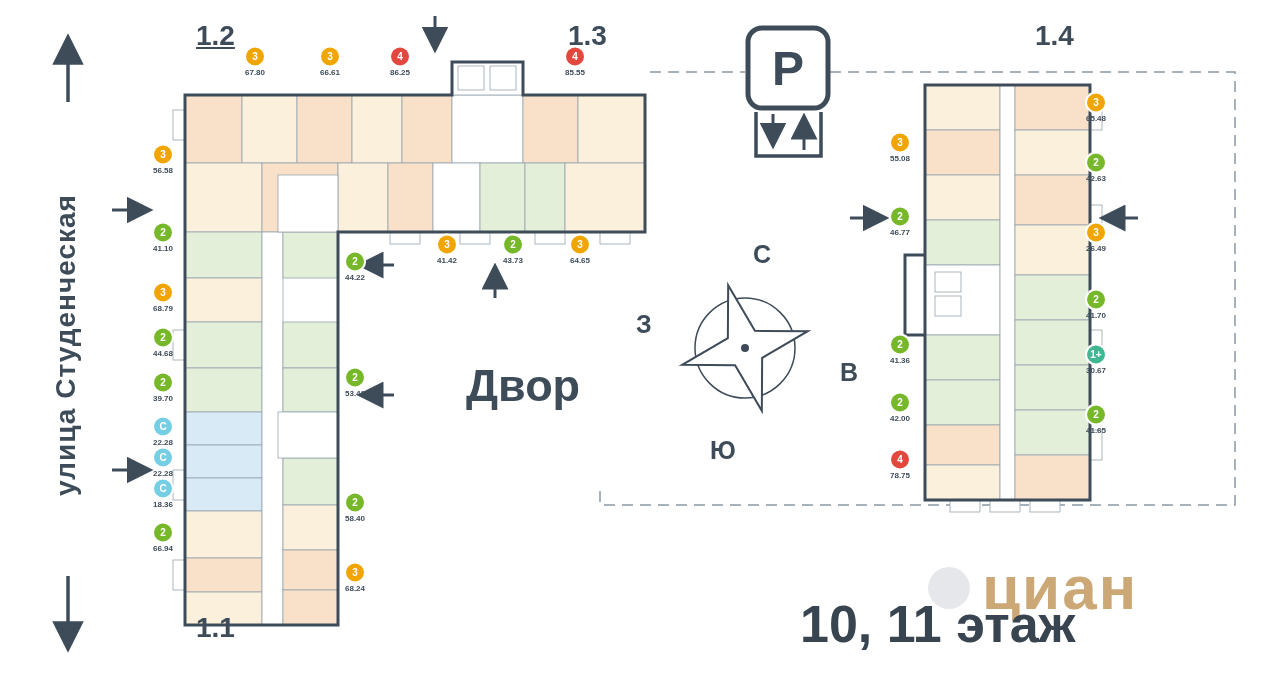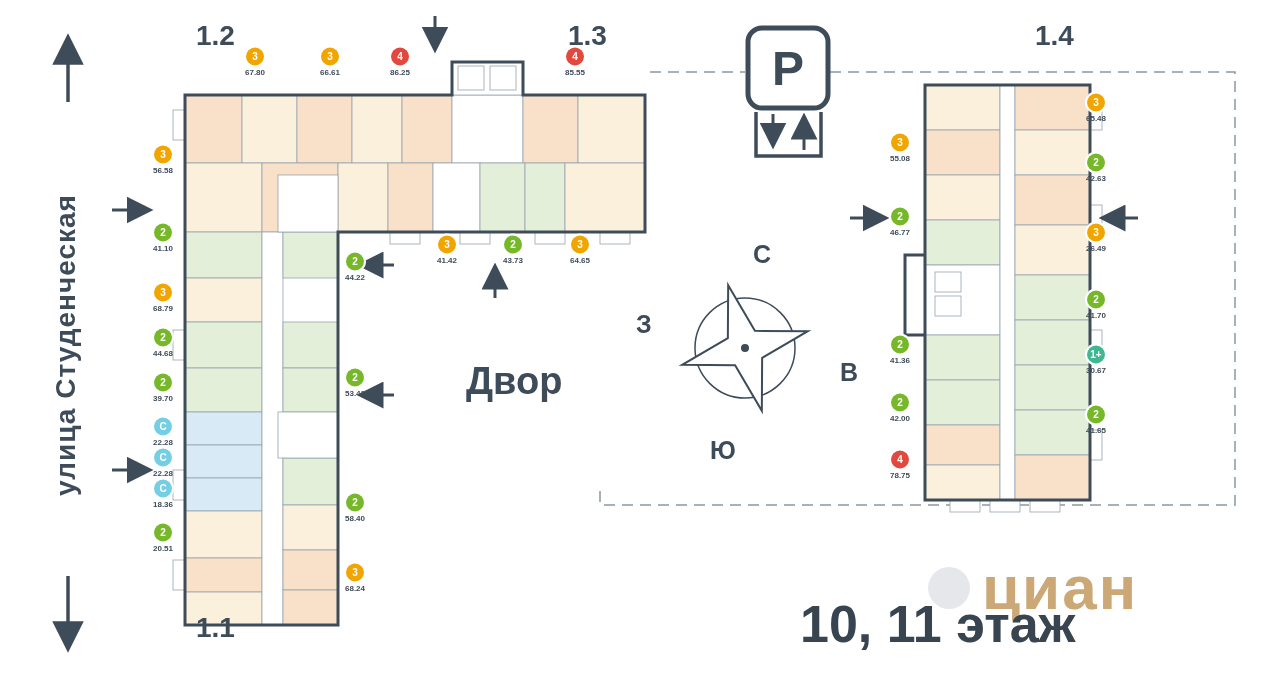--- a/index.html
+++ b/index.html
@@ -7,21 +7,21 @@
     position:relative;width:1280px;height:682px;background:#ffffff;
     font-family:"Liberation Sans",sans-serif;overflow:hidden;color:#3e4c5a;
   }
   .plan-svg{position:absolute;left:0;top:0;z-index:1;}
   .lbl{position:absolute;color:#3e4c5a;white-space:nowrap;}
   .section-label{font-size:28px;font-weight:700;z-index:4;}
   .street-label{
     left:66px;top:345px;transform:translate(-50%,-50%) rotate(-90deg);
     font-size:28px;font-weight:700;z-index:4;letter-spacing:1px;
   }
-  .courtyard-label{left:466px;top:360px;font-size:38px;font-weight:700;z-index:4;}
+  .courtyard-label{left:466px;top:360px;font-size:45px;font-weight:700;z-index:4;}
   .floor-label{left:800px;top:594px;font-size:52px;font-weight:800;z-index:4;color:#38444f;}
   .compass-letter{font-size:25px;font-weight:700;z-index:4;}
   .parking-letter{left:788px;top:68px;transform:translate(-50%,-50%);
     font-size:48px;font-weight:800;z-index:4;}
   .watermark{position:absolute;left:928px;top:552px;display:flex;align-items:center;gap:12px;
     opacity:.55;z-index:2;}
   .wm-dot{width:42px;height:42px;border-radius:50%;background:#d0d5da;display:inline-block;}
   .wm-text{font-size:62px;font-weight:600;color:#a16207;letter-spacing:2px;}
   .badges-layer{position:absolute;left:0;top:0;width:100%;height:100%;z-index:3;pointer-events:none;}
   .badge{position:absolute;transform:translate(-50%,-50%);text-align:center;width:44px;}
@@ -219,21 +219,21 @@
       <div class="badge" style="left: 163px; top: 463px;">
         <div class="badge-circle" style="background: rgb(116, 206, 228);">С</div>
         <div class="badge-area">22.28</div>
       </div>
       <div class="badge" style="left: 163px; top: 494px;">
         <div class="badge-circle" style="background: rgb(116, 206, 228);">С</div>
         <div class="badge-area">18.36</div>
       </div>
       <div class="badge" style="left: 163px; top: 538px;">
         <div class="badge-circle" style="background: rgb(118, 184, 42);">2</div>
-        <div class="badge-area">20.51</div>
+        <div class="badge-area">66.94</div>
       </div>
       <div class="badge" style="left: 355px; top: 267px;">
         <div class="badge-circle" style="background: rgb(118, 184, 42);">2</div>
         <div class="badge-area">44.22</div>
       </div>
       <div class="badge" style="left: 355px; top: 383px;">
         <div class="badge-circle" style="background: rgb(118, 184, 42);">2</div>
         <div class="badge-area">53.42</div>
       </div>
       <div class="badge" style="left: 355px; top: 508px;">
@@ -295,21 +295,21 @@
       <div class="badge" style="left: 1096px; top: 360px;">
         <div class="badge-circle" style="background: rgb(63, 183, 146);">1+</div>
         <div class="badge-area">30.67</div>
       </div>
       <div class="badge" style="left: 1096px; top: 420px;">
         <div class="badge-circle" style="background: rgb(118, 184, 42);">2</div>
         <div class="badge-area">41.65</div>
       </div>
     </div>
 
-  <div class="lbl section-label" style="left:196px;top:20px;">1.2</div>
+  <div class="lbl section-label" style="left:196px;top:20px;text-decoration:underline;">1.2</div>
   <div class="lbl section-label" style="left:568px;top:20px;">1.3</div>
   <div class="lbl section-label" style="left:1035px;top:20px;">1.4</div>
   <div class="lbl section-label" style="left:196px;top:612px;">1.1</div>
 
   <div class="lbl street-label">улица Студенческая</div>
 
   <div class="lbl courtyard-label">Двор</div>
 
   <div class="lbl floor-label">10, 11 этаж</div>
 

